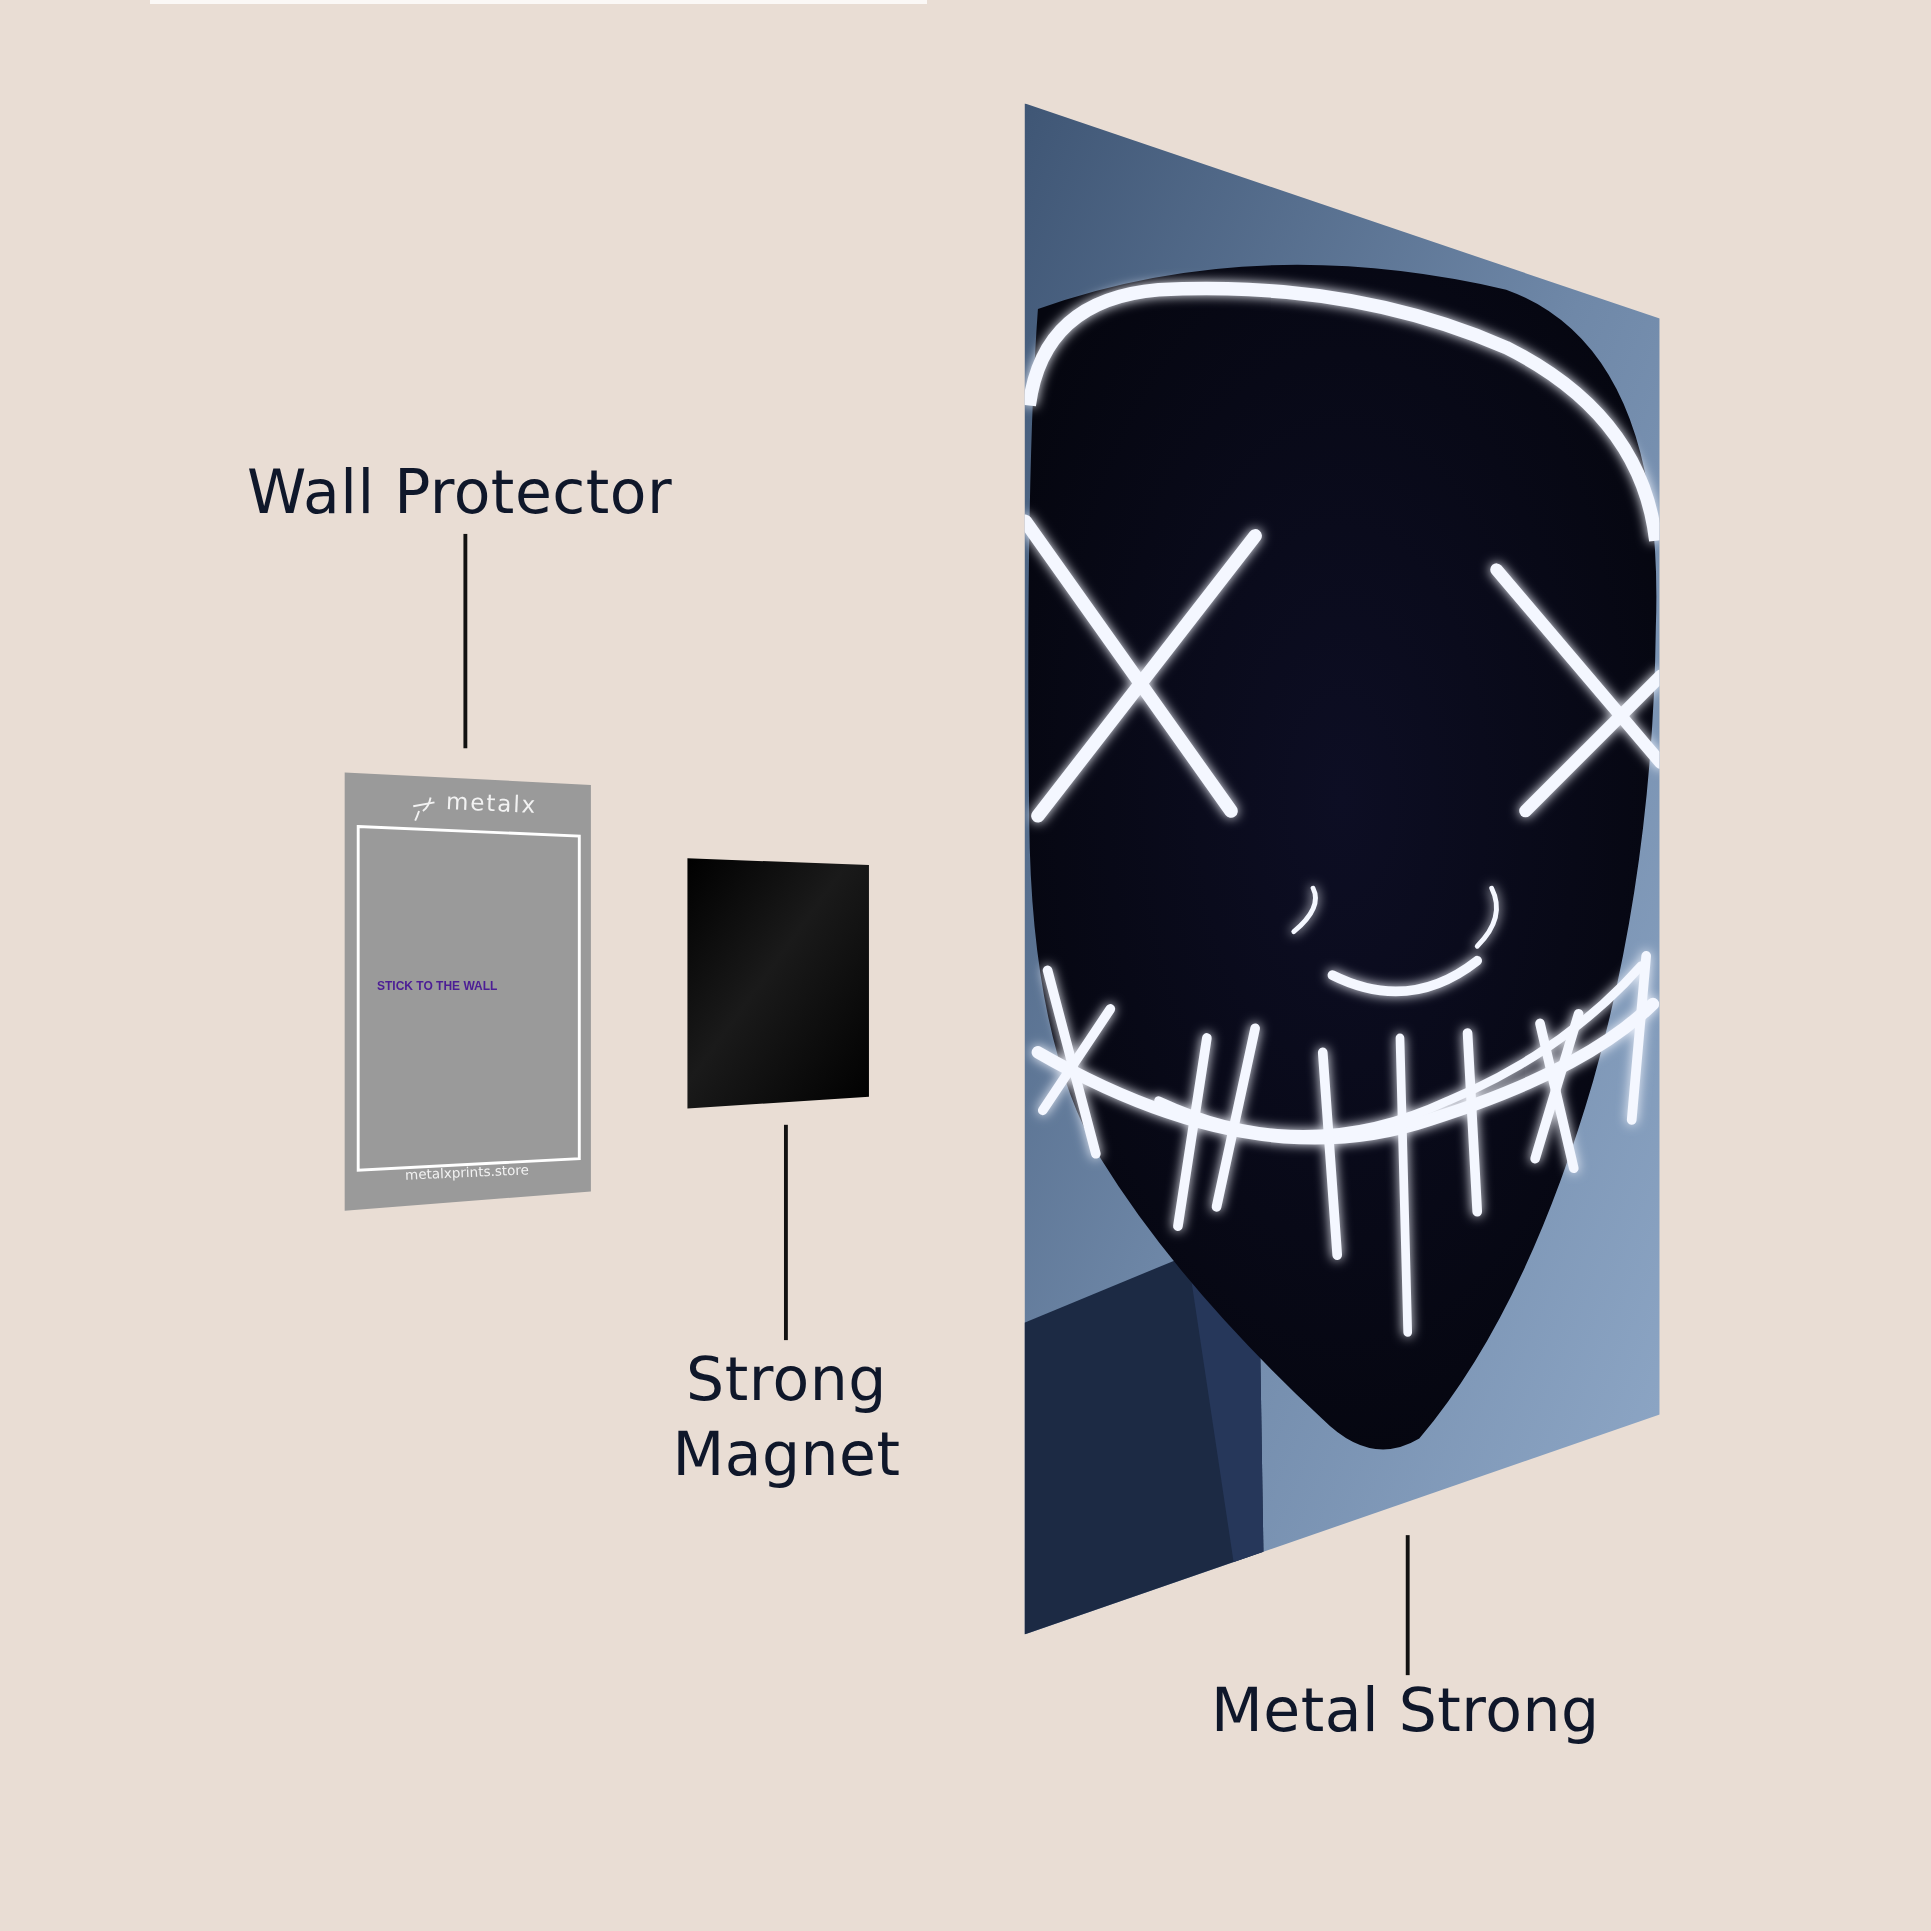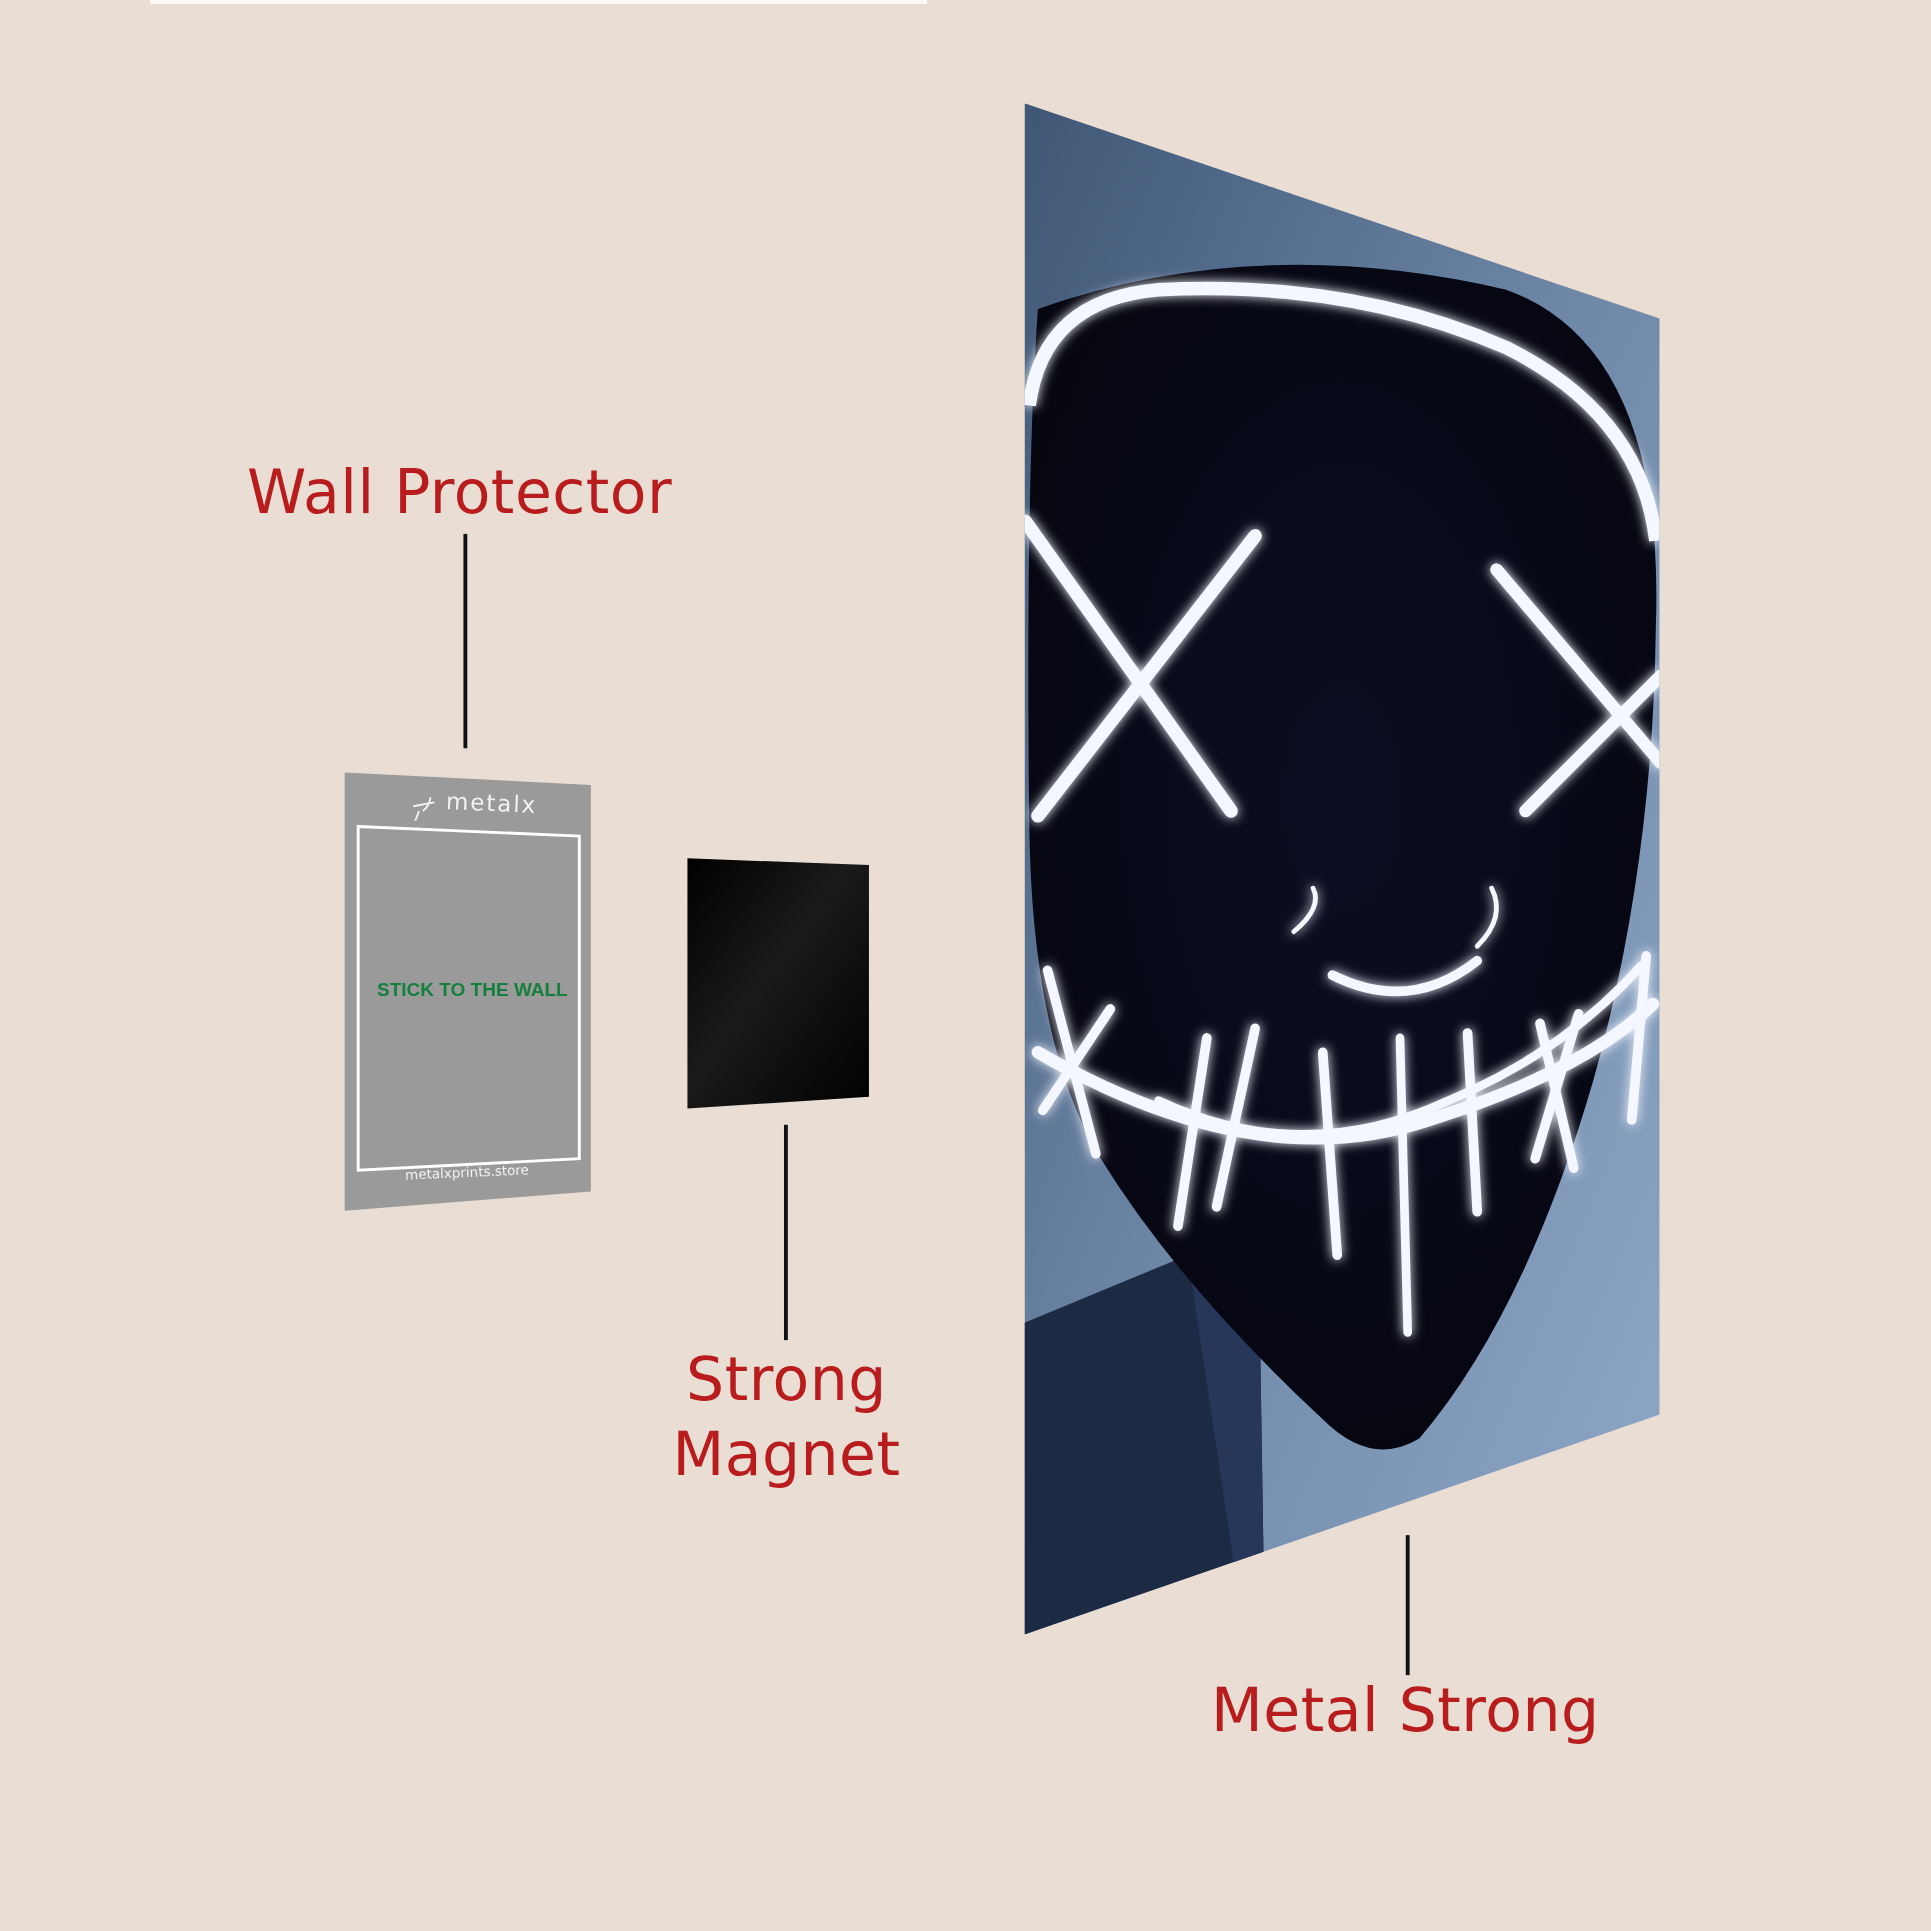--- a/index.html
+++ b/index.html
@@ -4,21 +4,21 @@
 <style>
   html, body { margin:0; padding:0; }
   body {
     width:1931px; height:1931px; position:relative; overflow:hidden;
     background:#e9ddd4;
     font-family:"DejaVu Sans", "Liberation Sans", sans-serif;
     color:#111;
   }
   .top-bar { position:absolute; left:150px; top:0; width:777px; height:3.9px; background:#fbf8f6; }
   .label {
-    position:absolute; font-weight:400; color:#b91c1c; white-space:nowrap;
+    position:absolute; font-weight:400; color:#0f172a; white-space:nowrap;
     letter-spacing:0.5px; line-height:1;
   }
   #lbl-protector { left:247px; top:462px; font-size:60px; }
   #lbl-magnet { left:666px; top:1342px; width:241px; text-align:center; font-size:60px; line-height:75px; white-space:normal; }
   #lbl-poster { left:1211px; top:1680px; font-size:60px; }
 
   svg { position:absolute; left:0; top:0; }
 </style>
 </head>
 <body>
@@ -102,19 +102,19 @@
       <line x1="1705" y1="990" x2="1690" y2="1160" stroke-width="10"></line>
     </g>
   </g>
 
   <rect x="480" y="553" width="4" height="222" fill="#111"></rect>
   <rect x="812" y="1165" width="4" height="223" fill="#111"></rect>
   <rect x="1456" y="1590" width="4" height="145" fill="#111"></rect>
 </svg>
 
 <div style="position:absolute;left:446px;top:790px;font-size:23px;color:#f2f2f2;letter-spacing:1.9px;font-family:'DejaVu Sans',sans-serif;transform:rotate(2.5deg);">metalx</div>
-<div style="position:absolute;left:377px;top:979px;font-size:19px;font-weight:bold;color:#15803d;font-family:'Liberation Sans',sans-serif;">STICK TO THE WALL</div>
+<div style="position:absolute;left:377px;top:979px;font-size:12px;font-weight:bold;color:#4c1d95;font-family:'Liberation Sans',sans-serif;">STICK TO THE WALL</div>
 <div style="position:absolute;left:405px;top:1164px;font-size:13.5px;color:#f2f2f2;font-family:'DejaVu Sans',sans-serif;transform:rotate(-2.5deg);">metalxprints.store</div>
 
 <div class="label" id="lbl-protector">Wall Protector</div>
 <div class="label" id="lbl-magnet">Strong Magnet</div>
 <div class="label" id="lbl-poster">Metal Strong</div>
 
 
 </body></html>

